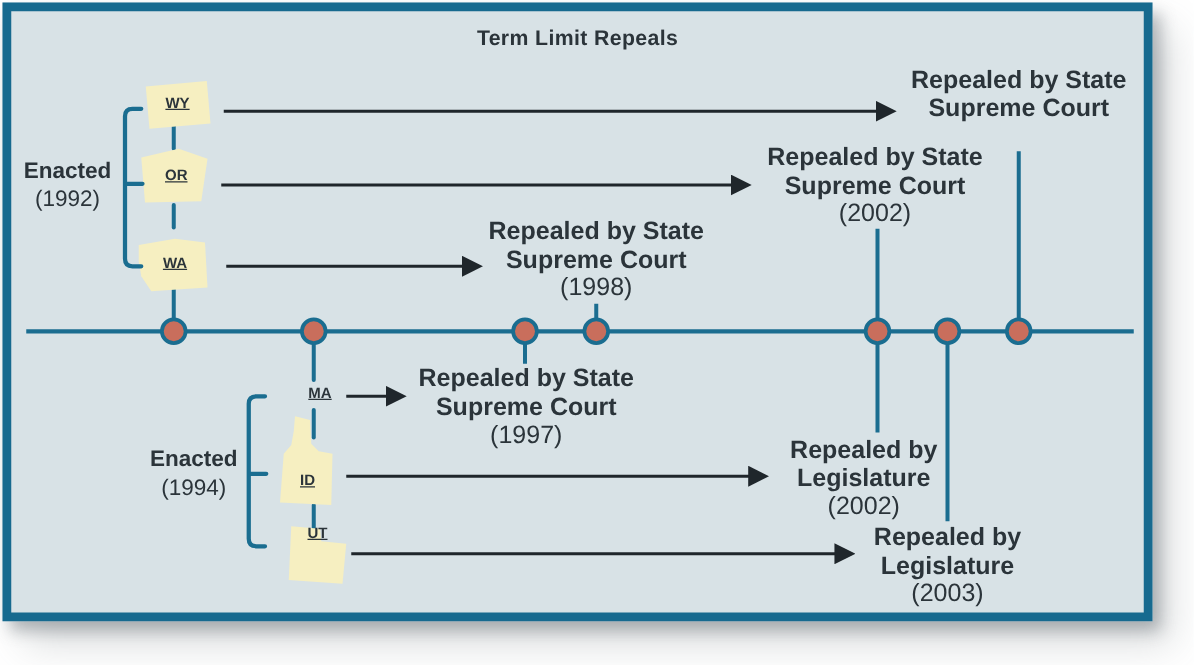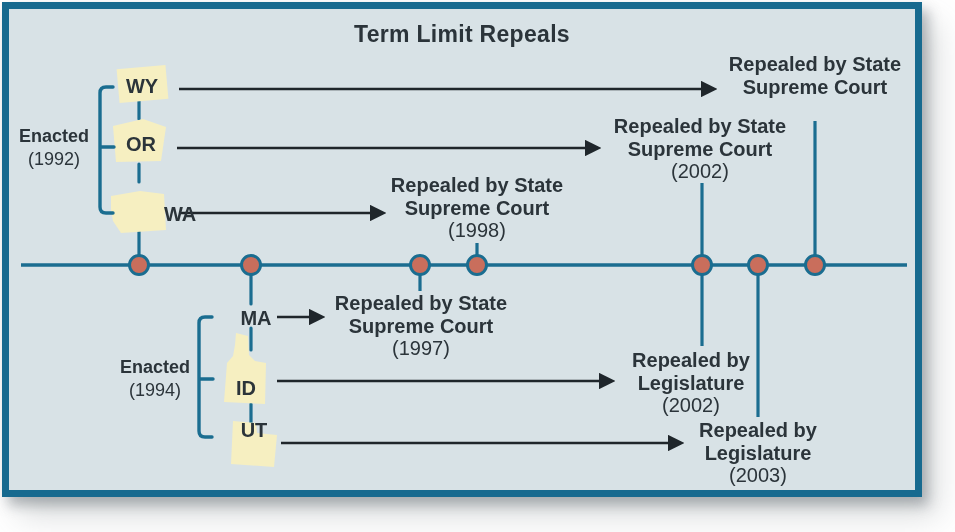--- a/index.html
+++ b/index.html
@@ -7,22 +7,22 @@
     position:relative;width:955px;height:532px;overflow:hidden;
     font-family:"Liberation Sans",sans-serif;color:#2b343a;background:#ffffff;
   }
   .frame{
     position:absolute;left:2px;top:2px;width:920px;height:495px;
     box-sizing:border-box;background:#d8e2e6;border:7px solid #176a8f;
     box-shadow:6px 8px 12px rgba(95,105,110,.45), 16px 20px 30px rgba(95,105,110,.22);
   }
   svg.layer{position:absolute;left:0;top:0;width:955px;height:532px;pointer-events:none;}
   .txt{position:absolute;transform:translateX(-50%);text-align:center;white-space:nowrap;}
-  .title{font-size:23px;font-weight:bold;letter-spacing:.3px;}
-  .state-label{font-size:20px;font-weight:bold;}
+  .title{font-size:17px;font-weight:bold;letter-spacing:.3px;}
+  .state-label{font-size:12px;font-weight:bold;text-decoration:underline;}
   .repeal{line-height:22.5px;font-size:20px;}
   .repeal .b{font-weight:bold;}
   .enacted{line-height:23px;font-size:18px;}
   .enacted .b{font-weight:bold;}
 </style>
 </head>
 <body>
 
 <div class="stage">
 
@@ -96,21 +96,21 @@
     <div class="b">Enacted</div>
     <div>(1992)</div>
   </div>
   <div class="txt enacted" style="left:155px;top:356px;">
     <div class="b">Enacted</div>
     <div>(1994)</div>
   </div>
 
   <div class="txt state-label" style="left:142px;top:75px;">WY</div>
   <div class="txt state-label" style="left:141px;top:133px;">OR</div>
-  <div class="txt state-label" style="left:140px;top:203px;margin-left:40px;">WA</div>
+  <div class="txt state-label" style="left:140px;top:203px;">WA</div>
   <div class="txt state-label" style="left:256px;top:307px;">MA</div>
   <div class="txt state-label" style="left:246px;top:377px;">ID</div>
   <div class="txt state-label" style="left:254px;top:419px;">UT</div>
 
   <div class="txt repeal" style="left:815px;top:53px;">
     <div class="b">Repealed by State</div>
     <div class="b">Supreme Court</div>
   </div>
 
   <div class="txt repeal" style="left:700px;top:115px;">

